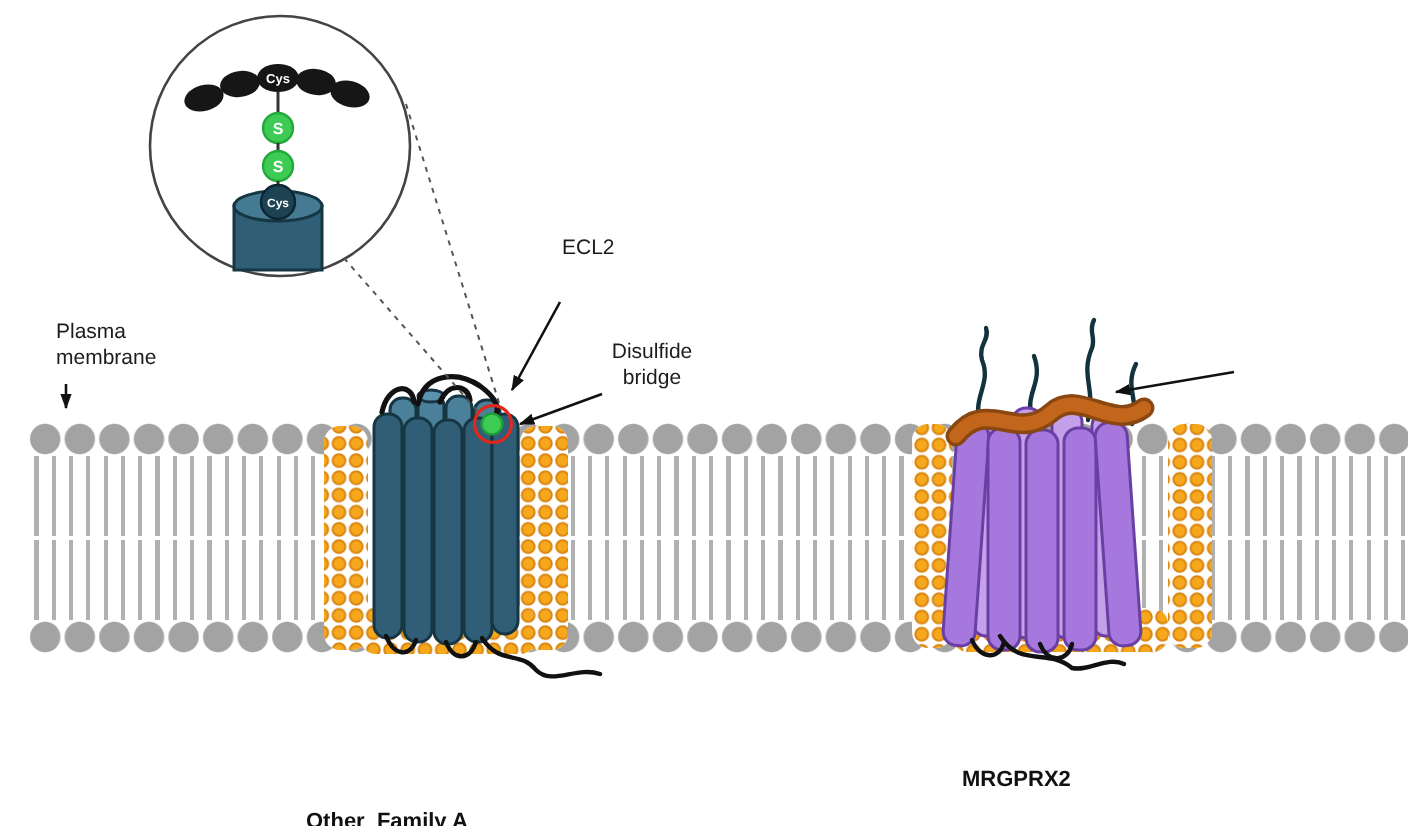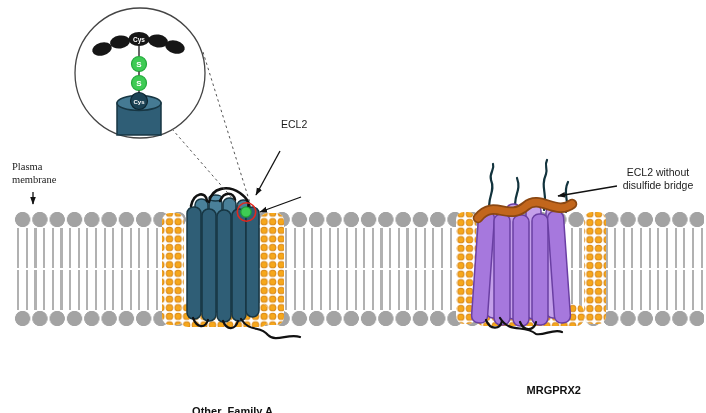--- a/index.html
+++ b/index.html
@@ -10,21 +10,21 @@
   .membrane{position:absolute;left:14px;top:211px;width:690px;}
   .heads{height:17px;
     background-image:radial-gradient(circle at 8.6px 8.5px, var(--membrane-gray,#a3a3a3) 7.3px, transparent 7.9px);
     background-size:17.3px 17px;}
   .tails{height:40px;
     background-image:repeating-linear-gradient(90deg, transparent 0 3.2px,
       var(--tail-gray,#b1b1b1) 3.2px 5.3px, transparent 5.3px 8.65px);}
   .midgap{height:2px;background:#fff;}
   
   .lbl{position:absolute;font-size:10.5px;line-height:1.25;color:#1c1c1c;}
-  .cap{position:absolute;font-size:11px;font-weight:700;color:#111;text-align:right;
+  .cap{position:absolute;font-size:11px;font-weight:700;color:#111;text-align:left;
        line-height:1.3;white-space:pre-wrap;}
   svg{display:block;}
   svg text{font-family:"Liberation Sans",sans-serif;}
   .overlay{position:absolute;left:0;top:0;pointer-events:none;}
 </style>
 </head>
 <body>
 
 <div class="stage">
 
@@ -152,23 +152,23 @@
     <g stroke="#555" stroke-width="1" stroke-dasharray="2.5 3">
       <line x1="203" y1="52" x2="250" y2="203"></line>
       <line x1="172" y1="129" x2="240" y2="207"></line>
     </g>
     <line x1="33" y1="192" x2="33" y2="204" stroke="#111" stroke-width="1.3" marker-end="url(#ah)"></line>
     <line x1="280" y1="151" x2="256" y2="195" stroke="#111" stroke-width="1.3" marker-end="url(#ah)"></line>
     <line x1="301" y1="197" x2="260" y2="212" stroke="#111" stroke-width="1.3" marker-end="url(#ah)"></line>
     <line x1="617" y1="186" x2="558" y2="196" stroke="#111" stroke-width="1.3" marker-end="url(#ah)"></line>
   </svg>
 
-  <div class="lbl" style="left:12px;top:160px;width:58px;font-family:Liberation Serif, serif;">Plasma membrane</div>
+  <div class="lbl" style="left:28px;top:160px;width:58px;">Plasma membrane</div>
   <div class="lbl" style="left:281px;top:118px;">ECL2</div>
-  <div class="lbl" style="left:612px;top:166px;width:92px;text-align:center;">ECL2 without disulfide bridge</div>
+  <div class="lbl" style="left:297px;top:170px;width:58px;text-align:center;">Disulfide bridge</div>
 
   <div class="cap" style="left:153px;top:375px;width:120px;">
     <div>Other  Family A</div>
     
   </div>
   <div class="cap" style="left:481px;top:383px;width:100px;">MRGPRX2</div>
 
 </div>
 
 </body></html>

